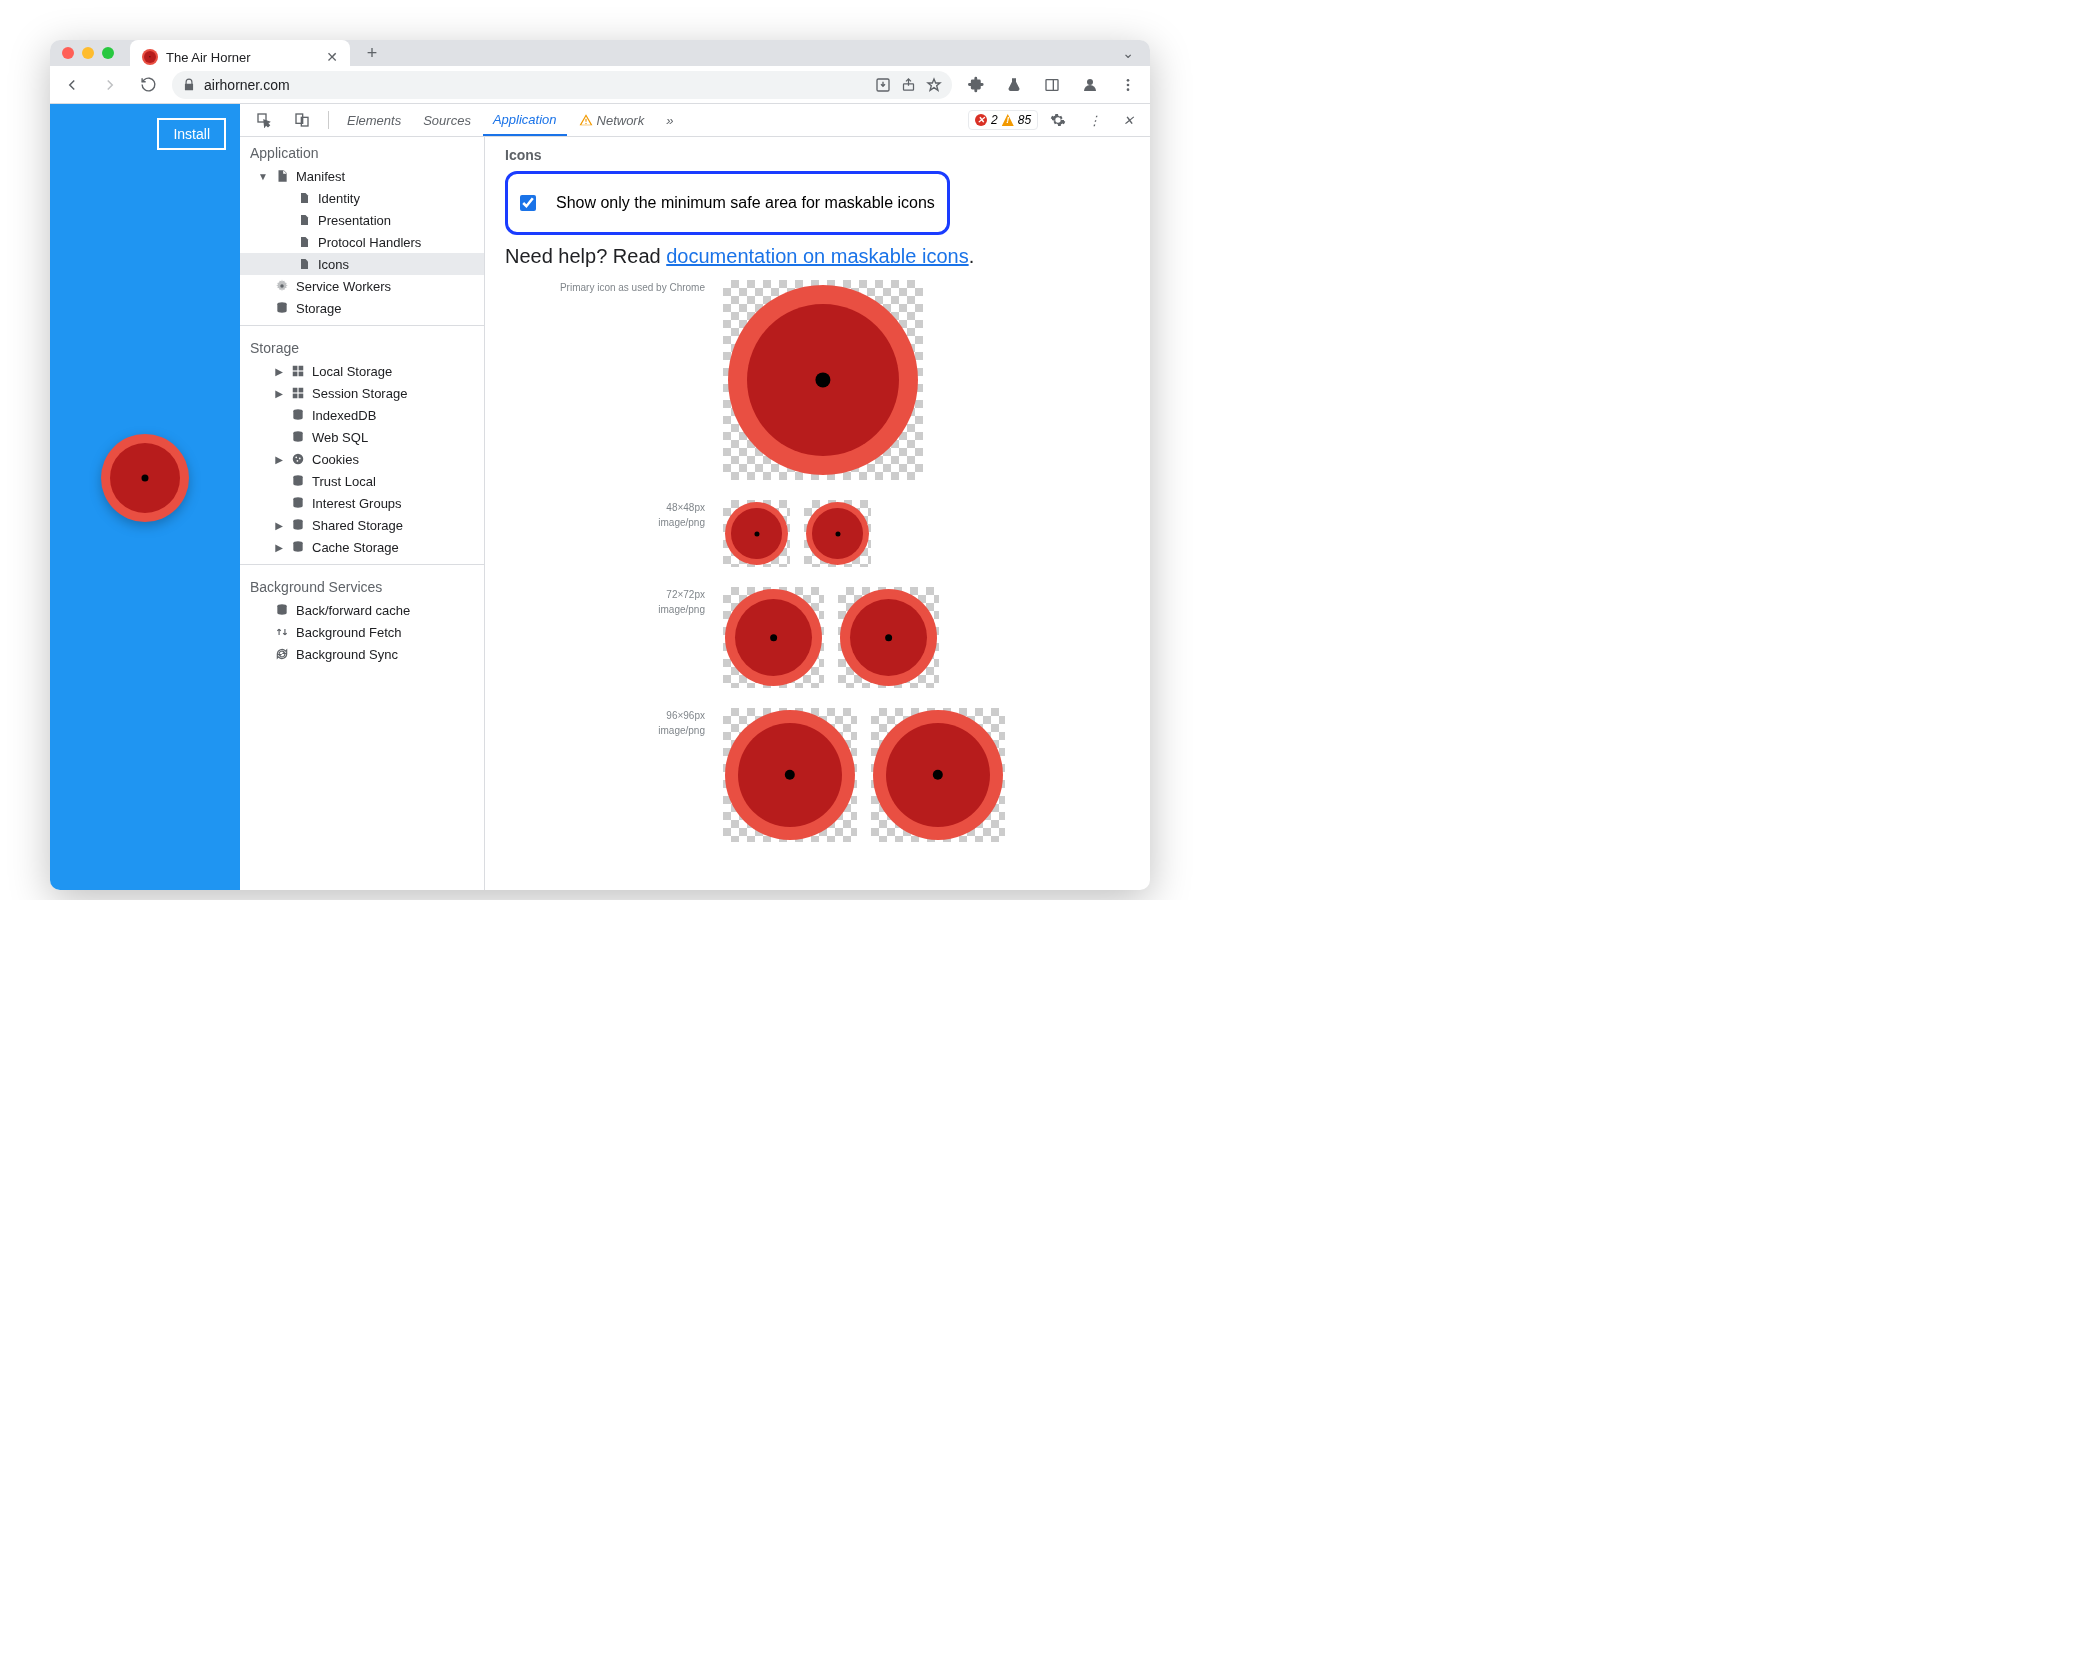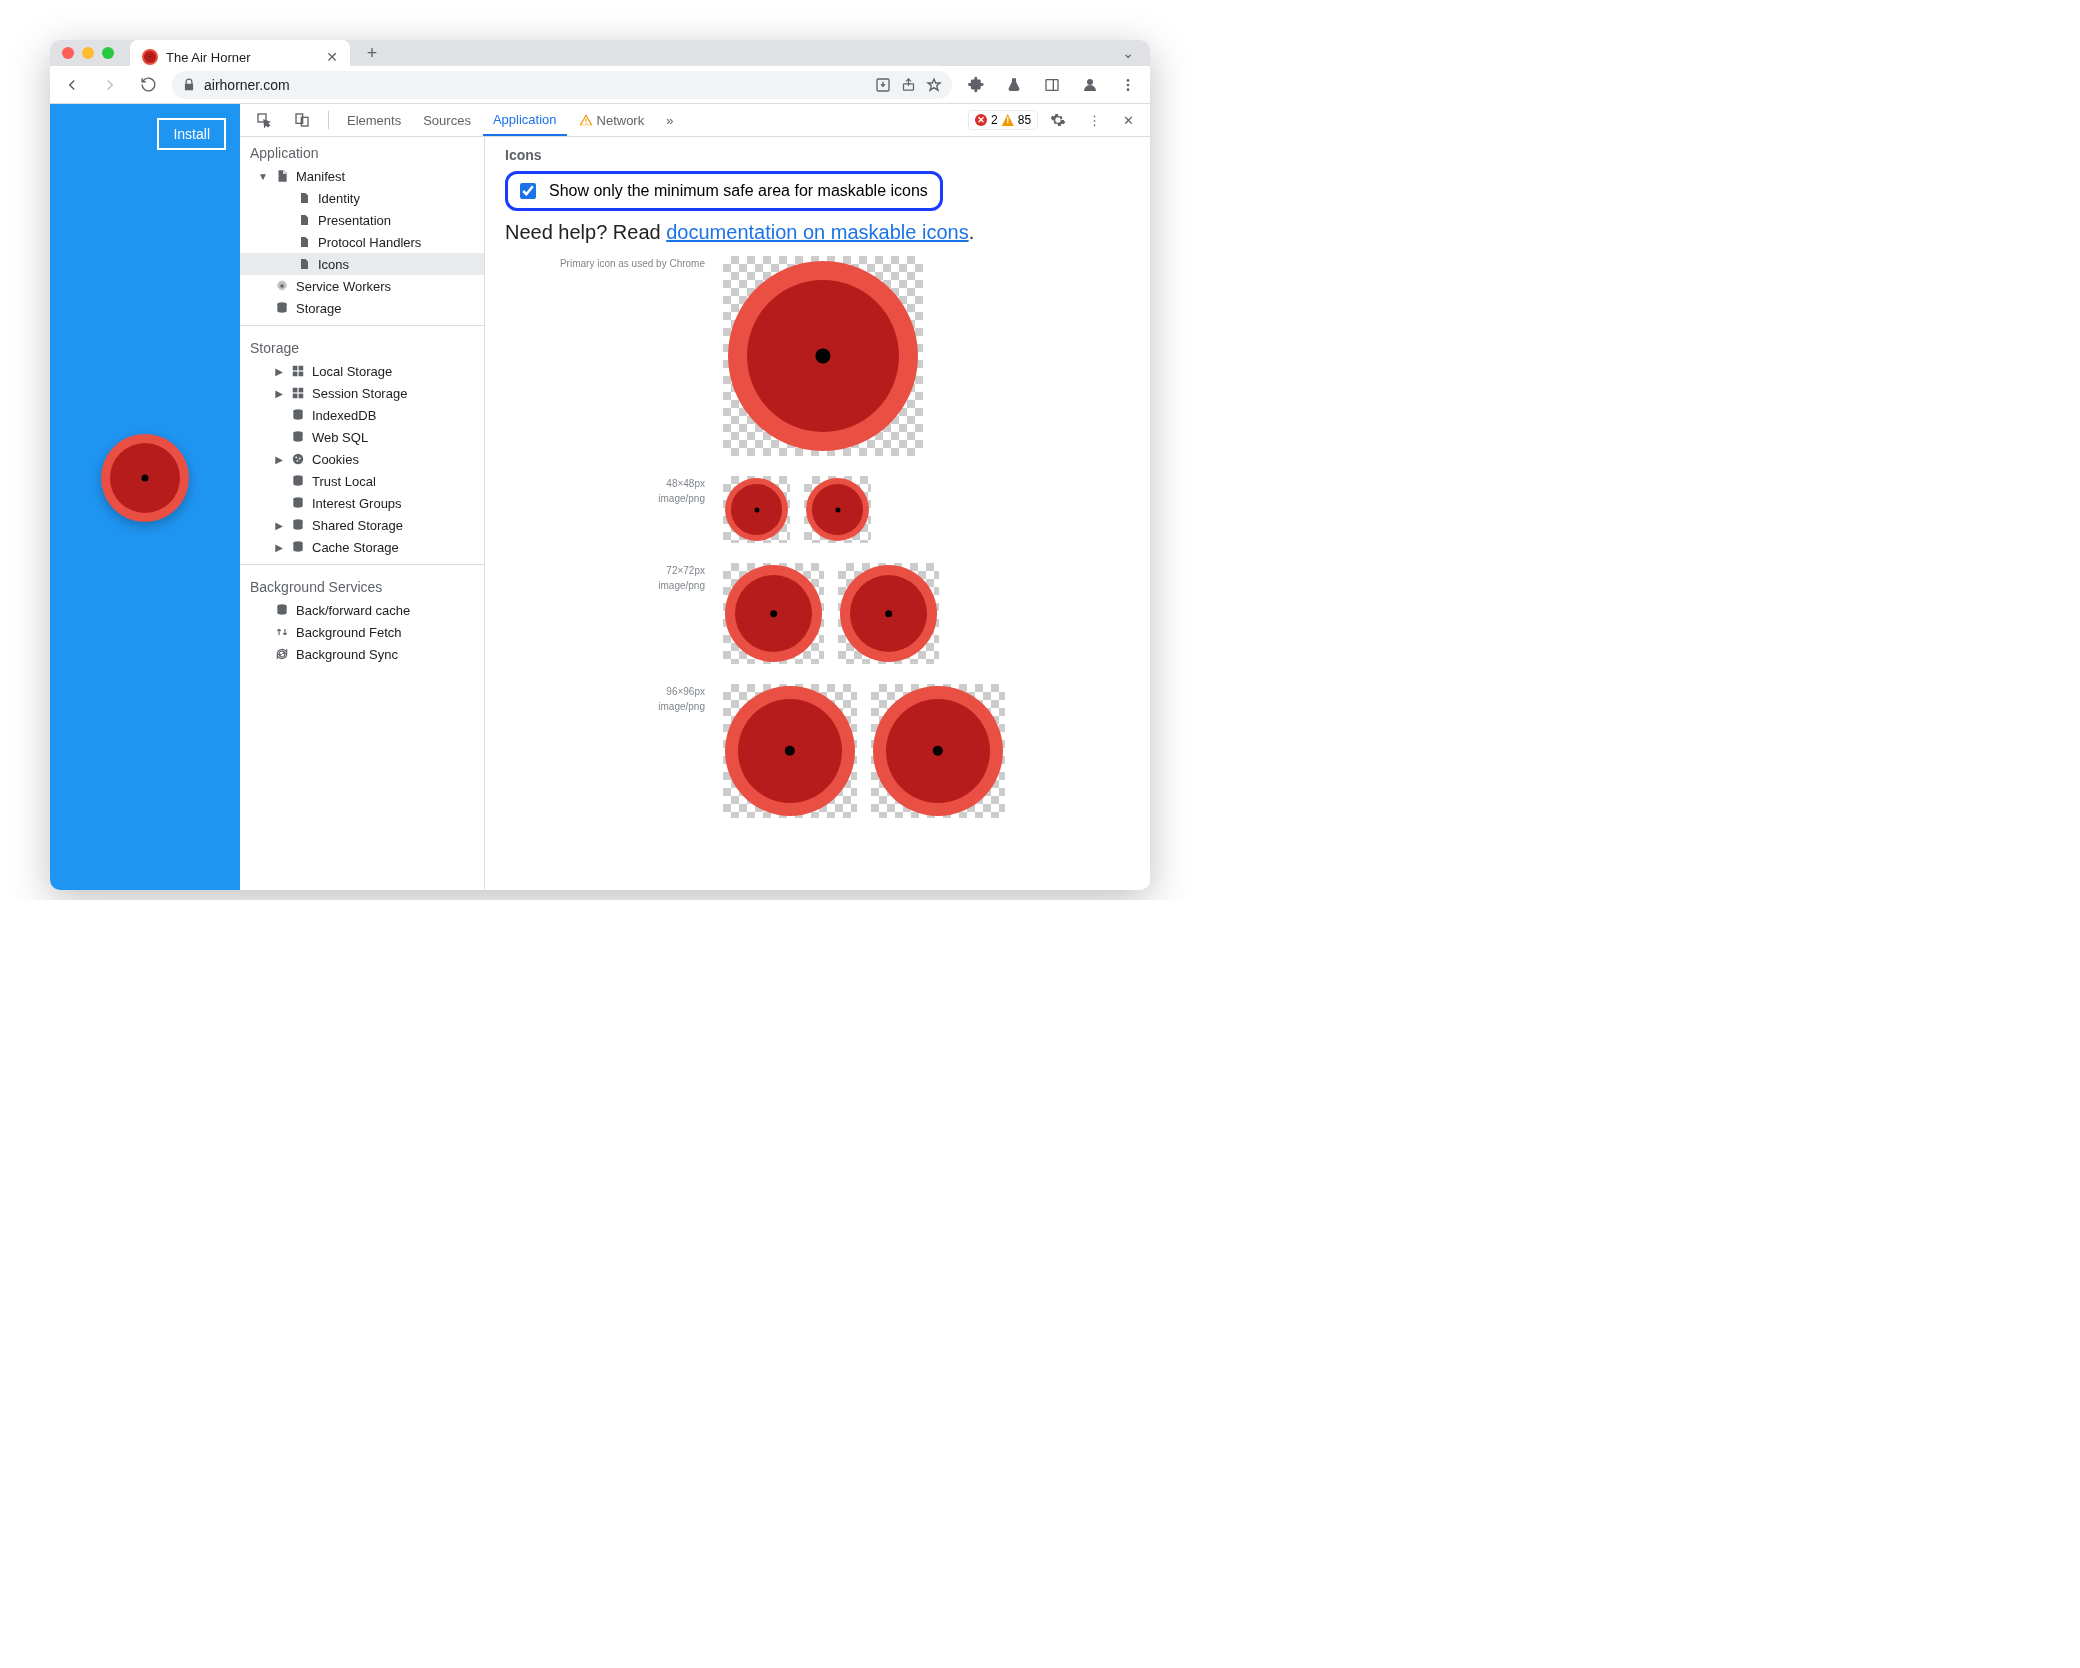--- a/index.html
+++ b/index.html
@@ -133,20 +133,21 @@
     min-width: 0;
   }
   .dt-tabbar {
     height: 33px;
     border-bottom: 1px solid var(--border-gray);
     display: flex;
     align-items: center;
     padding: 0 6px;
     gap: 2px;
     font-size: 13px;
+    font-style: italic;
   }
   .dt-tabbar .sep { width:1px; height:18px; background:#ccc; margin:0 6px; }
   .dt-tab {
     padding: 0 10px;
     height: 100%;
     display: flex;
     align-items: center;
     color: #5f6368;
     cursor: pointer;
     gap: 4px;
@@ -205,24 +206,24 @@
   }
   .detail h4 {
     font-size: 14px;
     color: #5f6368;
     font-weight: 600;
     margin-bottom: 8px;
   }
   .maskable-box {
     border: 3px solid var(--highlight-blue);
     border-radius: 12px;
-    padding: 8px 12px;
-    display: flex;
-    align-items: center;
-    gap: 13px;
+    padding: 20px 12px;
+    display: flex;
+    align-items: center;
+    gap: 20px;
     margin-bottom: 10px;
     width: fit-content;
   }
   .maskable-box input[type=checkbox] {
     width: 16px; height: 16px;
     accent-color: var(--link-blue);
   }
   .help-line { font-size: 20px; color: var(--text-dark); margin-bottom: 12px; }
   .help-line a { color: var(--link-blue); text-decoration: underline; }
 

